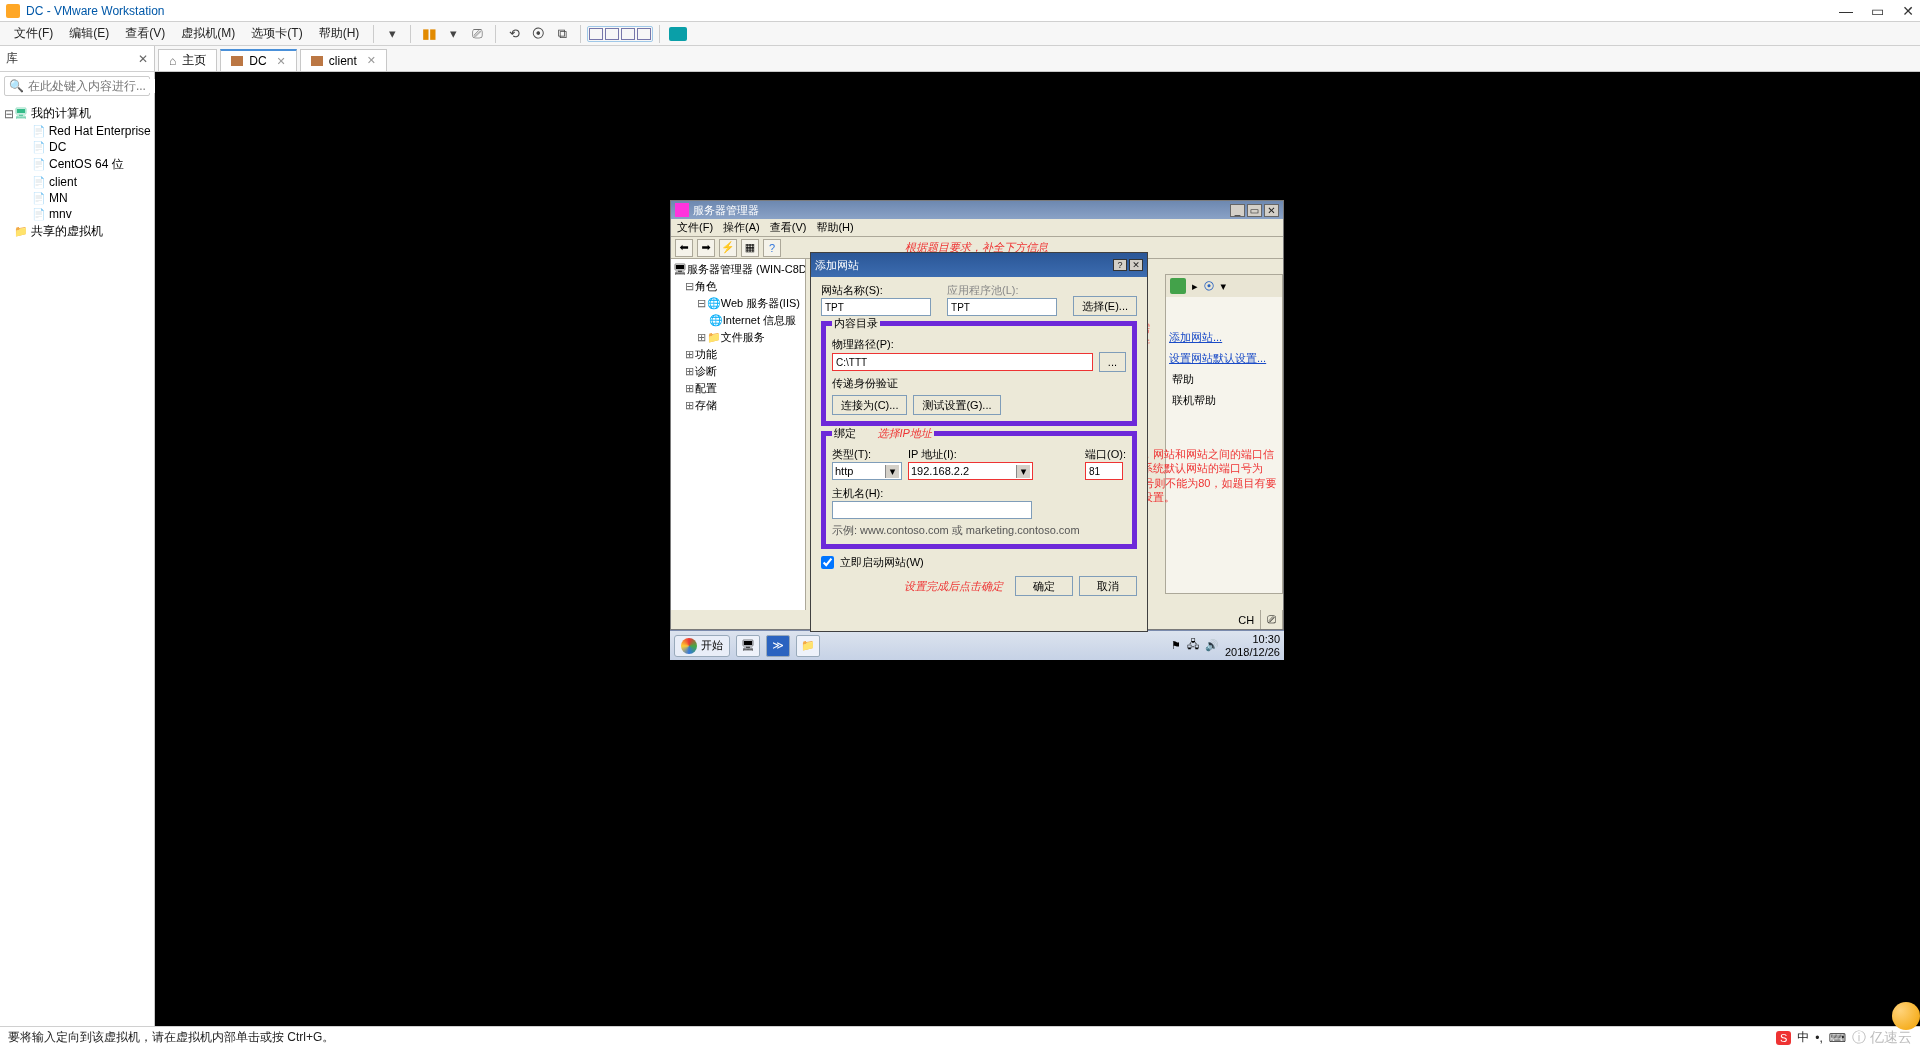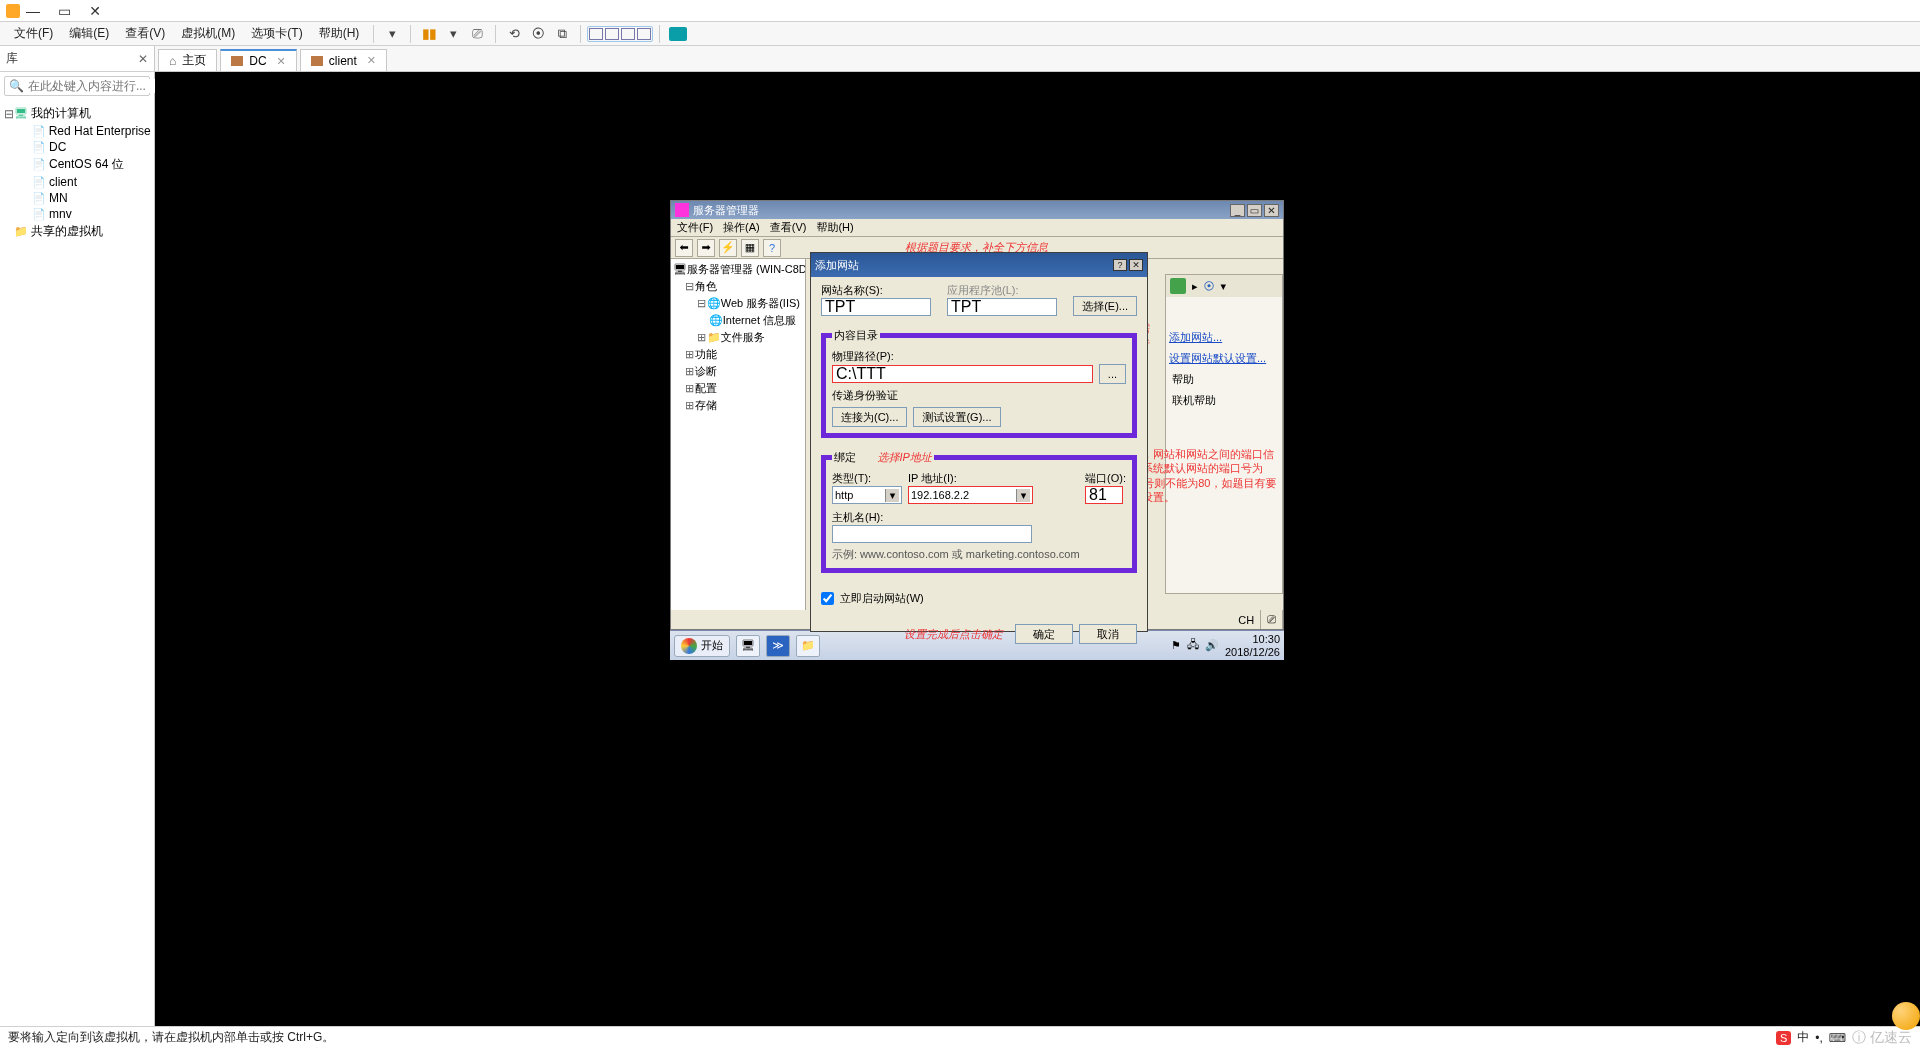--- a/index.html
+++ b/index.html
@@ -89,24 +89,24 @@
 .guest-taskbar .orb { width: 16px; height: 16px; border-radius: 50%; background: conic-gradient(#e33,#4a4,#37d,#fc3,#e33); }
 .guest-taskbar .tico { width: 24px; height: 22px; border: 1px solid #9ab; border-radius: 2px; background: #eef2fa; display: flex; align-items: center; justify-content: center; }
 .guest-taskbar .tray { margin-left: auto; display: flex; align-items: center; gap: 6px; }
 .guest-taskbar .clock { text-align: right; line-height: 1.1; }
 
 
 .dialog { position: absolute; left: 655px; top: 180px; width: 338px; height: 380px; background: #ece9d8; border: 1px solid #404040; font-family: "SimSun", sans-serif; font-size: 11px; z-index: 10; }
 .dialog-title { height: 24px; background: linear-gradient(#2b5797,#3c6cb0); color: #fff; display: flex; align-items: center; padding: 0 4px; }
 .dialog-title .btns { margin-left: auto; display: flex; gap: 2px; }
 .dialog-title .btns span { width: 14px; height: 12px; background: #d4d0c8; border: 1px solid #333; color: #222; font-size: 9px; display: flex; align-items: center; justify-content: center; }
-.dialog-body { padding: 6px 10px; display: flex; flex-direction: column; gap: 12px; }
+.dialog-body { padding: 6px 10px; display: flex; flex-direction: column; gap: 0; }
 .row { display: flex; align-items: center; gap: 6px; }
 .lbl { font-size: 11px; color: #000; }
-.txt { border: 1px solid #7f9db9; background: #fff; height: 18px; padding: 0 3px; font-size: 16px; }
+.txt { border: 1px solid #7f9db9; background: #fff; height: 18px; padding: 0 3px; font-size: 10px; }
 .btn2 { border: 1px solid #7f9db9; background: #ece9d8; height: 20px; padding: 0 8px; font-size: 11px; }
 .dialog fieldset { border: 5px solid #6d28d9; padding: 6px; margin: 0 0; }
 .dialog fieldset legend { font-size: 11px; padding: 0 2px; }
 .red-box { border: 1px solid #e33 !important; }
 .annot-side { position: absolute; color: #e33; font-size: 11px; line-height: 1.3; }
 .combo { border: 1px solid #7f9db9; background: #fff; height: 18px; display: flex; align-items: center; padding: 0 2px; }
 .combo .dd { margin-left: auto; width: 14px; text-align: center; background: #d4d0c8; border-left: 1px solid #888; }
 
 
 .vm-status { height: 22px; background: #fff; border-top: 1px solid #d0d0d0; display: flex; align-items: center; padding: 0 8px; font-size: 12px; color: #222; gap: 36px; }
@@ -114,20 +114,21 @@
 .vm-status .badge { background: #e33; color: #fff; border-radius: 3px; padding: 1px 4px; font-size: 11px; }
 .vm-status .wm { color: #bbb; font-size: 14px; }
 .corner-orb { position: absolute; right: 0; bottom: 18px; width: 28px; height: 28px; border-radius: 50%; background: radial-gradient(circle at 30% 30%, #ffd37a, #f2a100); }
 
 </style>
 </head>
 <body>
 
 <div class="titlebar">
   <span class="app-icon"></span>
+  <span class="title">DC - VMware Workstation</span>
   <div class="win-btns">
     <span>—</span>
     <span>▭</span>
     <span>✕</span>
   </div>
 </div>
 
 <div class="menubar">
   <span class="menu-item">文件(F)</span>
   <span class="menu-item">编辑(E)</span>

